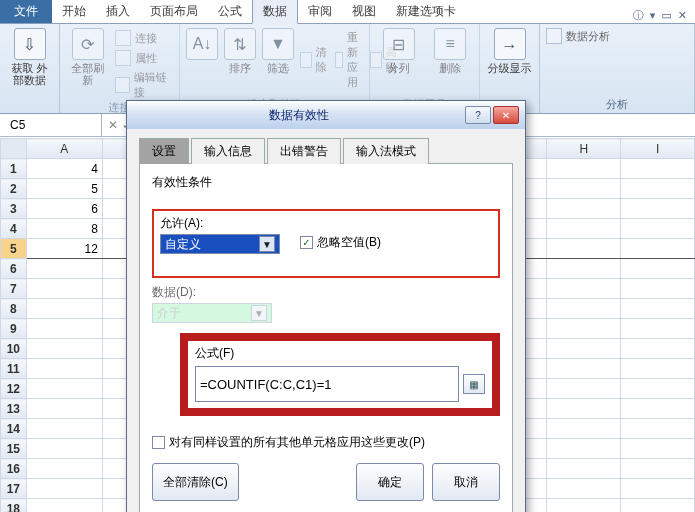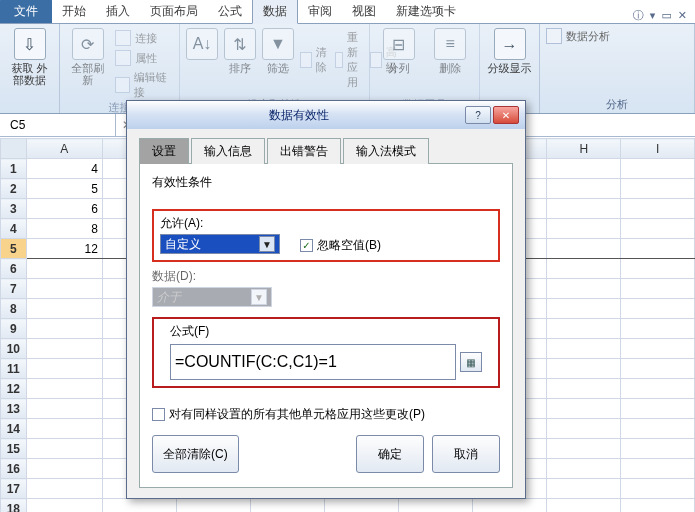--- a/index.html
+++ b/index.html
@@ -19,21 +19,21 @@
   .bigbtn { display:flex; flex-direction:column; align-items:center; gap:2px; width:48px; }
   .bigbtn .ico { width:32px; height:32px; background:#f4f8fc; border:1px solid #9ab; border-radius:3px; display:flex;align-items:center;justify-content:center; font-size:16px; color:#456;}
   .bigbtn .lbl { font-size:11px; color:#3b3b3b; text-align:center; line-height:12px;}
   .smallbtn { display:flex; align-items:center; gap:4px; font-size:11px; color:#666; }
   .smallbtn .ic { width:16px;height:16px;background:#eef3fa;border:1px solid #b0c0d8; }
   .disabled { opacity:0.6; }
   .rgroup .grplabel { text-align:center; font-size:11px; color:#52688a; height:14px;}
 
   
   .namebar { height:23px; border-bottom:1px solid #a7b8cf; display:flex; align-items:stretch; background:#fff;}
-  .namebox { width:116px; border-right:1px solid #a7b8cf; display:flex; align-items:center; padding:0 8px; }
+  .namebox { width:102px; border-right:1px solid #a7b8cf; display:flex; align-items:center; padding:0 8px; }
   .namebox input { border:none; width:100%; font-size:12px; outline:none; }
   .fxicons { display:flex; align-items:center; gap:4px; padding:0 6px; border-right:1px solid #a7b8cf; color:#888;}
   .fbar { flex:1; }
 
   
   .sheet { position:absolute; top:138px; left:0; right:0; bottom:0; overflow:hidden;}
   .sheet table { border-collapse:collapse; table-layout:fixed; }
   .sheet th, .sheet td { border:1px solid #d0d7e5; font-size:12px; }
   .colhdr th { background:linear-gradient(#f3f7fb,#e1e9f3); height:20px; font-weight:normal; color:#333; text-align:center; width:90px;}
   .colhdr th.corner { width:28px; background:#e1e9f3;}
@@ -48,29 +48,29 @@
   .titlebar .t { flex:1; font-size:12px; color:#0a246a;text-align:center; }
   .titlebar .winbtns { display:flex; gap:2px;}
   .titlebar .winbtn { width:26px; height:18px; border:1px solid #7a8aa8; background:linear-gradient(#f5f9fd,#d0deef); border-radius:2px; display:flex;align-items:center;justify-content:center; font-size:10px; color:#2a3c5a;}
   .titlebar .winbtn.close{ background:linear-gradient(#f7a6a0,#d64b3a); color:#fff; border-color:#a33;}
   .dlgbody { padding:8px 12px 10px; background:#f0f0f0;}
   .dlgtabs { display:flex; border-bottom:1px solid #9aa; }
   .dlgtab { padding:4px 12px; border:1px solid #9aa; border-bottom:none; margin-right:2px; background:#f0f0f0; font-size:12px; position:relative; top:1px;}
   .dlgtab.active { background:#a3a3a3;font-family:Liberation Mono, monospace; }
   .tabpane { background:#fff; border:1px solid #9aa; border-top:none; padding:10px 12px 14px; }
   .section-label { font-size:12px; margin-bottom:18px; }
-  .redbox { border:2px solid #d62f1f; padding:4px 6px 6px; }
-  .redbox2 { border:2px solid #b91c1c; padding:4px 16px 6px; margin-top:10px; }
+  .redbox { border:2px solid #d62f1f; padding:4px 6px 22px; }
+  .redbox2 { border:8px solid #b91c1c; padding:4px 7px 6px; margin-top:10px;margin-left:28px; }
   .combo { width:120px; height:20px; border:1px solid #7a8aa8; background:#1a4fbf; color:#fff; display:inline-flex; align-items:center; padding:0 4px; justify-content:space-between;}
   .combo .arrow { width:16px; height:16px; background:#dce6f4; border:1px solid #7a8aa8; color:#222; display:flex;align-items:center;justify-content:center;font-size:10px;}
-  .combo.disabled { background:#0f172a; color:#777;font-style:italic; }
+  .combo.disabled { background:#86efac; color:#777; }
   .lbl-inline { display:inline-flex; align-items:center; gap:4px; margin-left:20px;}
   .chk { width:13px;height:13px; border:1px solid #7a8aa8; background:#fff; display:inline-flex;align-items:center;justify-content:center; font-size:10px; color:#1a6b1a;}
   .formula-row { display:flex; align-items:center; gap:4px; margin-top:4px;}
-  .formula-row input { flex:1; height:36px; border:1px solid #7a8aa8; padding:0 4px; font-size:16px;}
+  .formula-row input { flex:1; height:36px; border:1px solid #7a8aa8; padding:0 4px; font-size:13px;}
   .refbtn { width:22px;height:20px;border:1px solid #7a8aa8;background:linear-gradient(#fdfdfd,#e2e9f3);display:flex;align-items:center;justify-content:center;font-size:10px;color:#355;}
   .dlg-check-row { margin-top:18px; display:flex; align-items:center; gap:4px;}
   .dlg-buttons { margin-top:12px; display:flex; align-items:center;}
   .dlg-buttons .left { }
   .dlg-buttons .right { margin-left:auto; display:flex; gap:8px;}
   .btn { min-width:68px; height:38px; border:1px solid #7a8aa8; background:linear-gradient(#fdfdfd,#e2e9f3); border-radius:3px; display:flex;align-items:center;justify-content:center; font-size:12px; padding:0 10px;}
 </style>
 </head>
 <body>
 
@@ -449,21 +449,21 @@
       <div class="dlgtab active">设置</div>
       <div class="dlgtab">输入信息</div>
       <div class="dlgtab">出错警告</div>
       <div class="dlgtab">输入法模式</div>
     </div>
     <div class="tabpane">
       <div class="section-label">有效性条件</div>
 
       <div class="redbox">
         <div><span>允许(A):</span></div>
-        <div style="display:flex;align-items:flex-end;margin-top:2px">
+        <div style="display:flex;align-items:flex-start;margin-top:2px">
           <div class="combo">
             <span>自定义</span>
             <span class="arrow">▼</span>
           </div>
           <label class="lbl-inline">
             <span class="chk">✓</span>
             <span>忽略空值(B)</span>
           </label>
         </div>
       </div>

